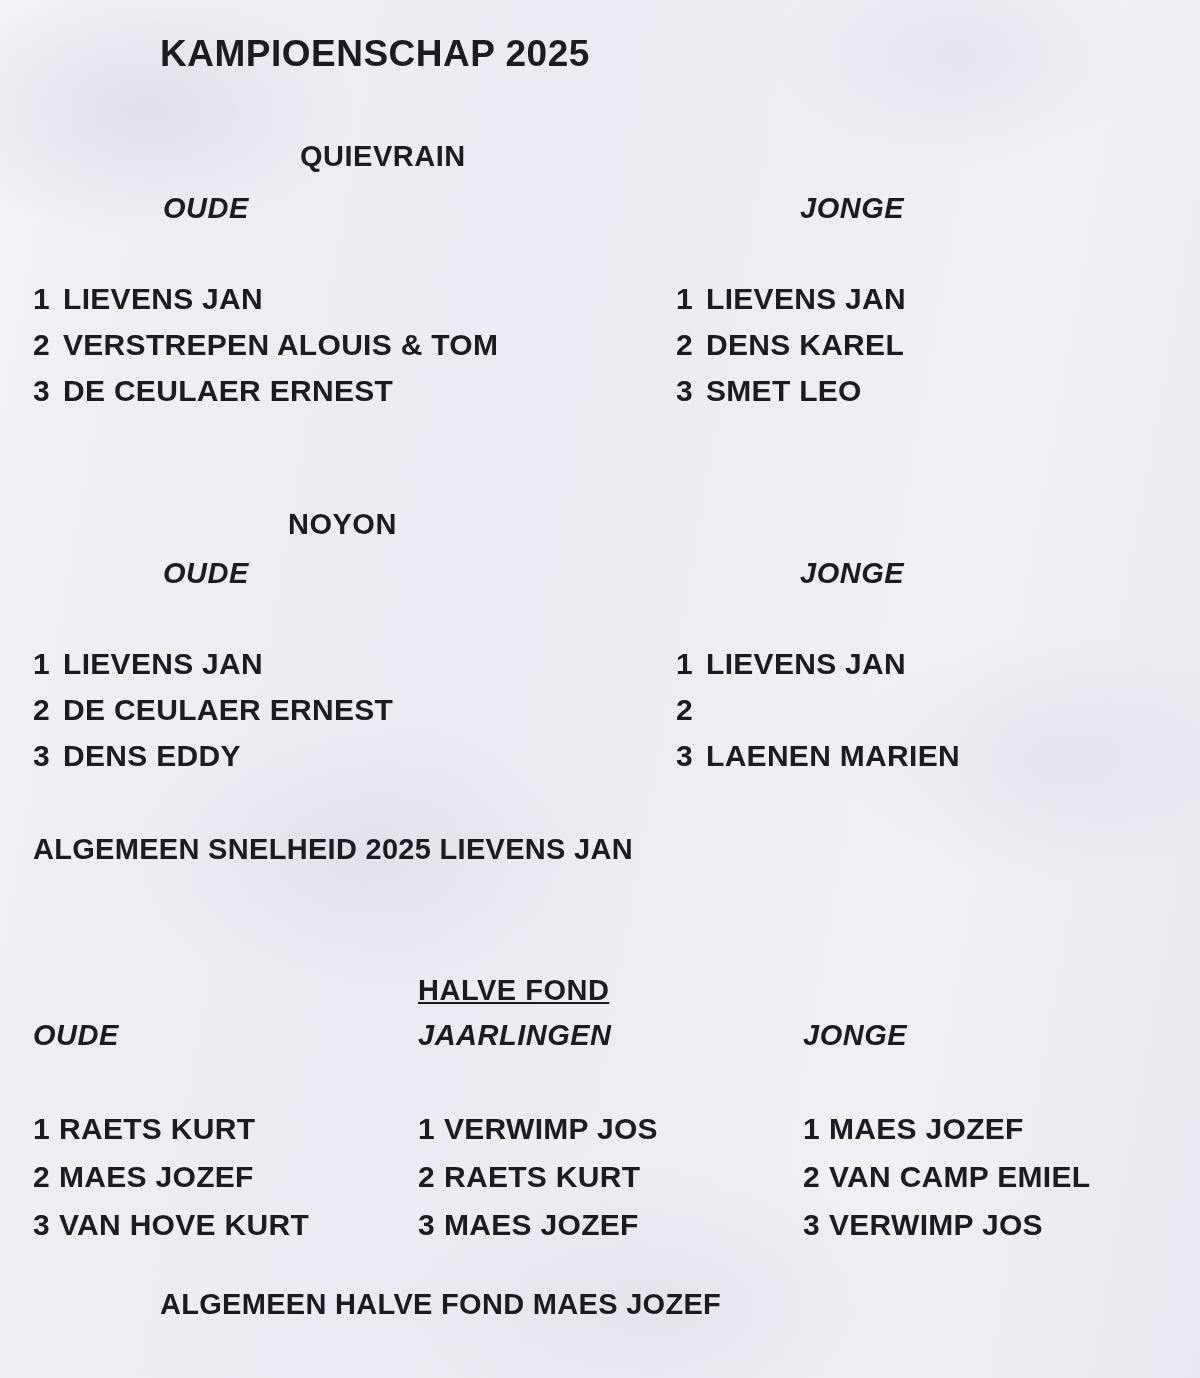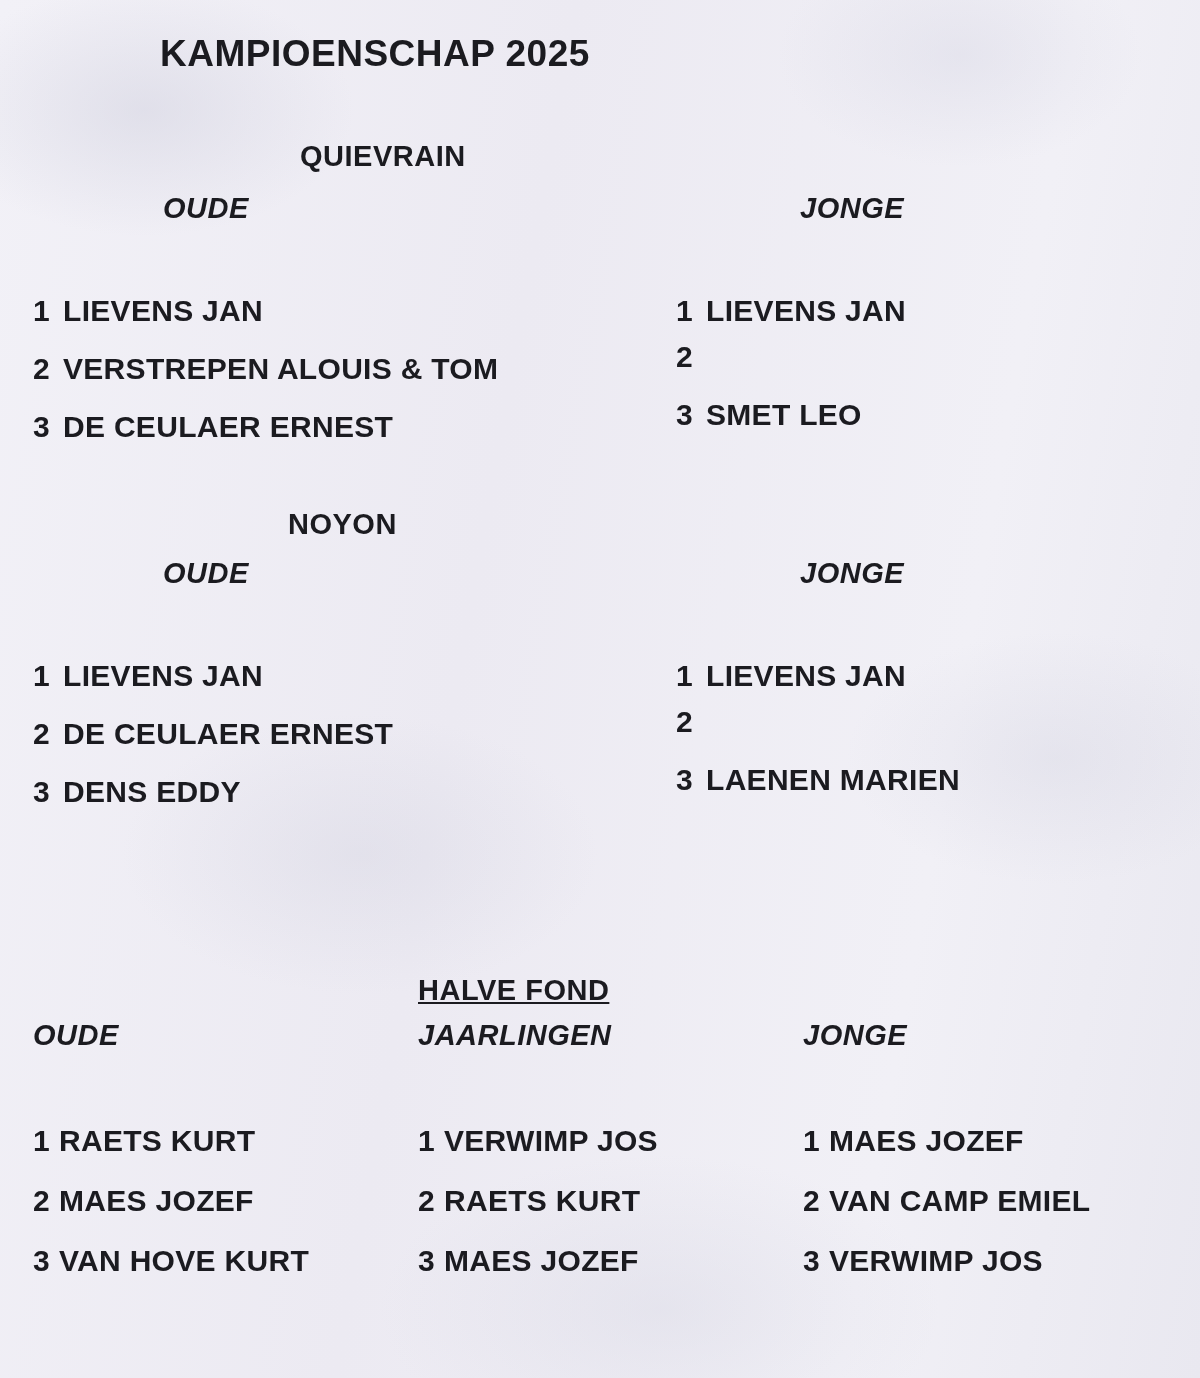--- a/index.html
+++ b/index.html
@@ -73,21 +73,20 @@
     line-height: 46px;
     white-space: nowrap;
     letter-spacing: 0.3px;
   }
   .rank-num {
     width: 30px;
     flex: 0 0 auto;
   }
   .rank-name {
     flex: 0 0 auto;
-    margin-top: 12px;
   }
 
   .overall-line {
     position: absolute;
     font-size: 29px;
     font-weight: bold;
     letter-spacing: 0.3px;
     white-space: nowrap;
   }
 
@@ -150,20 +149,21 @@
       </div>
     </div>
 
     <div class="rank-list" id="quievrain-jonge-list">
       <div class="rank-row">
         <span class="rank-num">1</span>
         <span class="rank-name">LIEVENS JAN</span>
       </div>
       <div class="rank-row">
         <span class="rank-num">2</span>
+        <span class="rank-name">DENS KAREL</span>
       </div>
       <div class="rank-row">
         <span class="rank-num">3</span>
         <span class="rank-name">SMET  LEO</span>
       </div>
     </div>
   </div>
 
   <div class="section">
     <div class="race-name" id="noyon-name">NOYON</div>
@@ -194,20 +194,21 @@
       <div class="rank-row">
         <span class="rank-num">2</span>
       </div>
       <div class="rank-row">
         <span class="rank-num">3</span>
         <span class="rank-name">LAENEN MARIEN</span>
       </div>
     </div>
   </div>
 
+  <div class="overall-line" id="overall-speed">ALGEMEEN  SNELHEID 2025 LIEVENS JAN</div>
 
   <div class="section">
     <div class="race-name" id="hf-name">HALVE FOND</div>
 
     <div class="col-head" id="hf-oude-head">OUDE</div>
     <div class="col-head" id="hf-jaar-head">JAARLINGEN</div>
     <div class="col-head" id="hf-jonge-head">JONGE</div>
 
     <div class="rank-list" id="hf-oude-list">
       <div class="rank-row">
@@ -248,14 +249,15 @@
         <span class="rank-num">2</span>
         <span class="rank-name">VAN CAMP EMIEL</span>
       </div>
       <div class="rank-row">
         <span class="rank-num">3</span>
         <span class="rank-name">VERWIMP JOS</span>
       </div>
     </div>
   </div>
 
+  <div class="overall-line" id="overall-halvefond">ALGEMEEN HALVE FOND MAES JOZEF</div>
 
 </div>
 
 </body></html>

